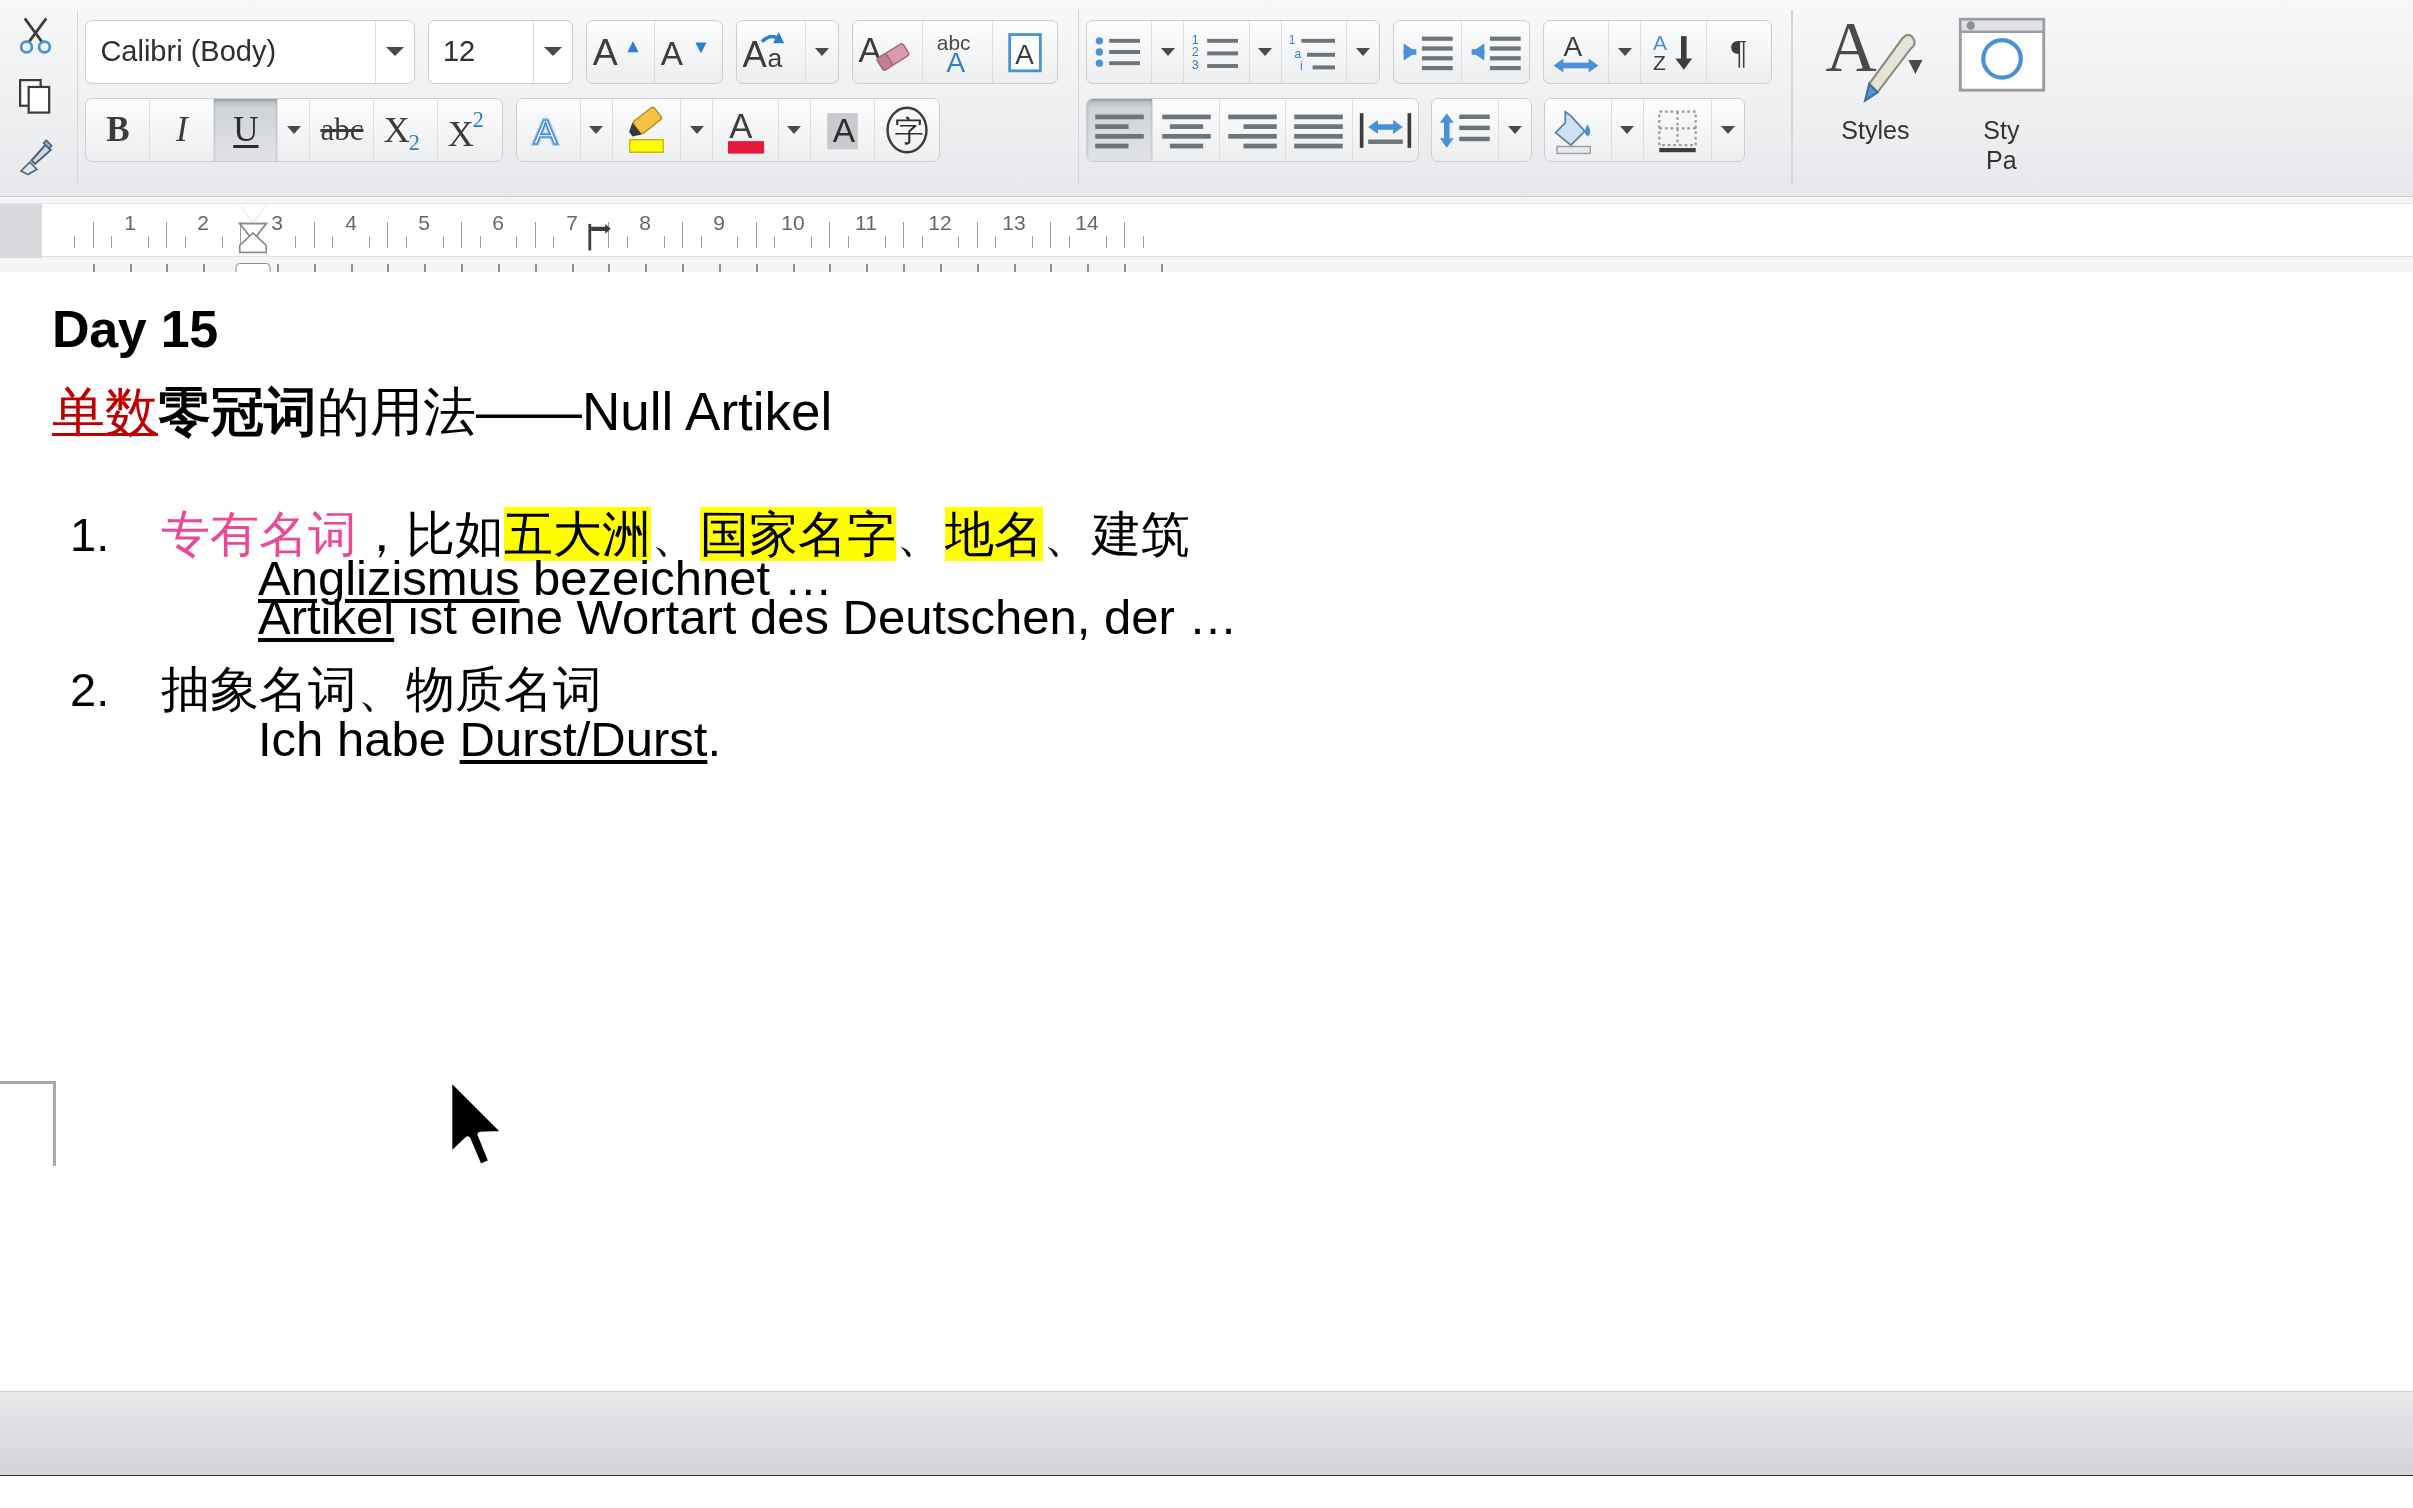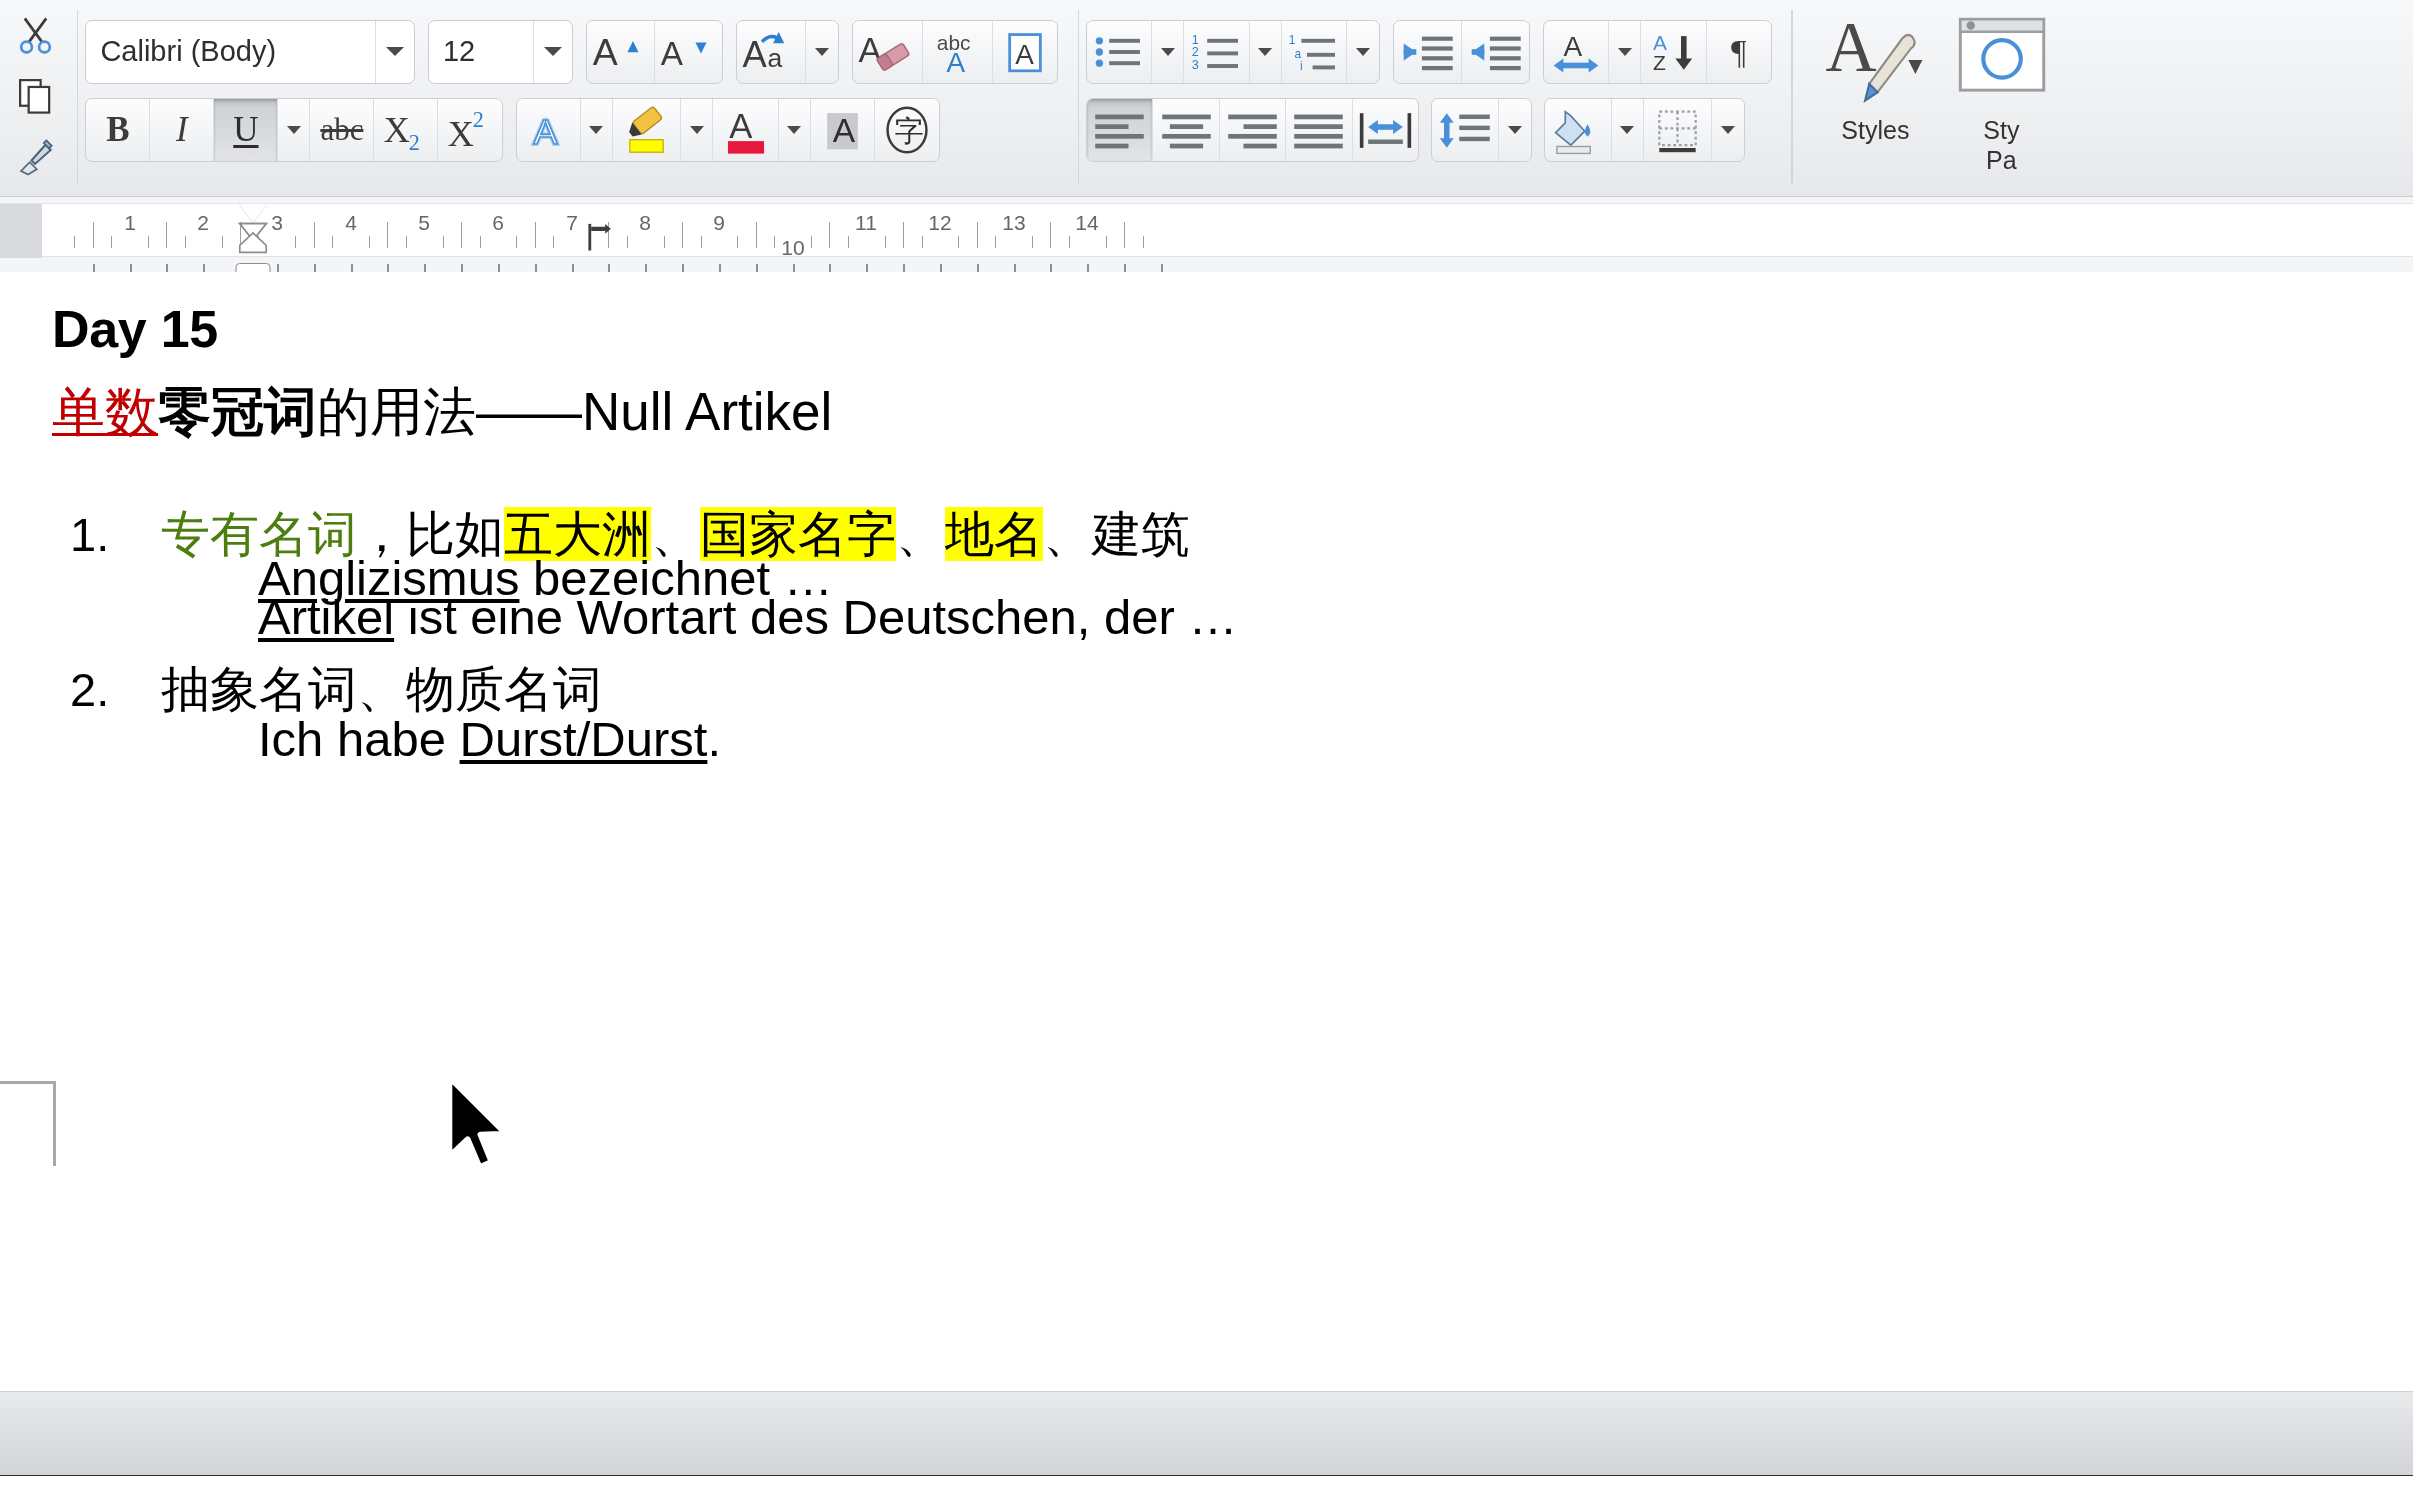--- a/index.html
+++ b/index.html
@@ -152,21 +152,21 @@
     position: absolute; display: flex; align-items: baseline;
     font-size: 49px; color: #000; white-space: nowrap;
     font-family: "Liberation Sans", sans-serif;
   }
   .li-marker { width: 91px; display: inline-block; font-size: 47px; }
   .sub {
     position: absolute; left: 258px;
     font-size: 49px; color: #000; white-space: nowrap;
     font-family: "Liberation Sans", sans-serif;
   }
-  .red { color: #4d7c0f; }
+  .red { color: #ec4899; }
   .hl { background: #FFFF00; }
   .u { text-decoration: underline; text-decoration-thickness: 3.5px; text-underline-offset: 4.2px; }
 
   
   #statusbar {
     position: absolute; left: 0; top: 1391px; width: 2413px; height: 84px;
     background: linear-gradient(to bottom,#e9eaec 0%,#dedfe2 45%,#d3d4d7 100%);
     border-top: 1.4px solid #cfd0d3;
   }
   #bottom-strip {
@@ -580,21 +580,21 @@
     <div id="ruler-ticks">
         <div class="rk-num" style="left: 130px;">1</div>
         <div class="rk-num" style="left: 203px;">2</div>
         <div class="rk-num" style="left: 277px;">3</div>
         <div class="rk-num" style="left: 351px;">4</div>
         <div class="rk-num" style="left: 424px;">5</div>
         <div class="rk-num" style="left: 498px;">6</div>
         <div class="rk-num" style="left: 572px;">7</div>
         <div class="rk-num" style="left: 645px;">8</div>
         <div class="rk-num" style="left: 719px;">9</div>
-        <div class="rk-num" style="left: 793px; margin-top: 25px;">10</div>
+        <div class="rk-num" style="left: 793px;">10</div>
         <div class="rk-num" style="left: 866px;">11</div>
         <div class="rk-num" style="left: 940px;">12</div>
         <div class="rk-num" style="left: 1014px;">13</div>
         <div class="rk-num" style="left: 1087px;">14</div>
         <div class="rk-tick minor" style="left: 74px;"></div>
         <div class="rk-tick major" style="left: 93px;"></div>
         <div class="rk-tick minor" style="left: 111px;"></div>
         <div class="rk-tick minor" style="left: 148px;"></div>
         <div class="rk-tick major" style="left: 166px;"></div>
         <div class="rk-tick minor" style="left: 185px;"></div>

